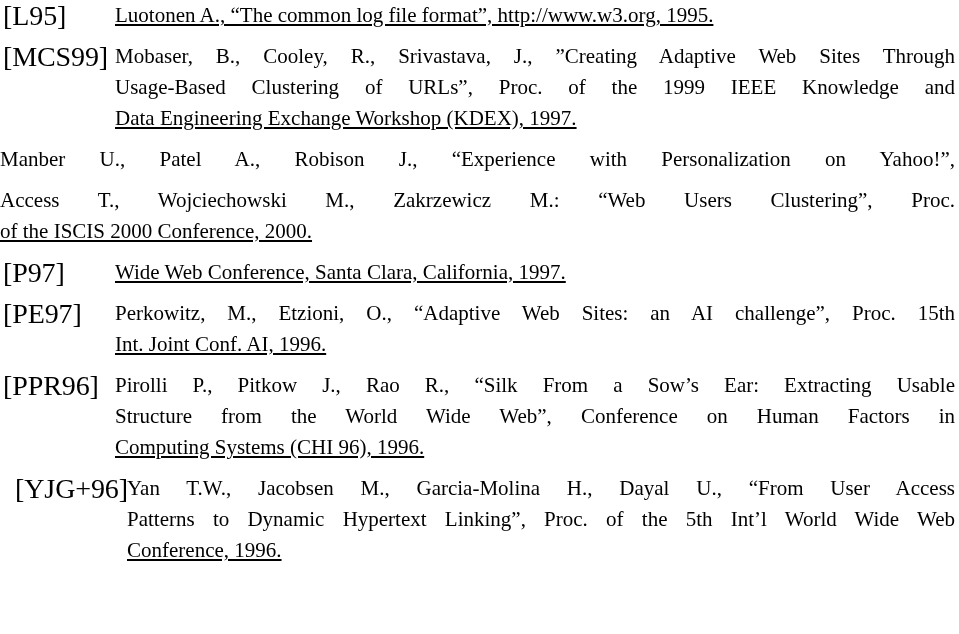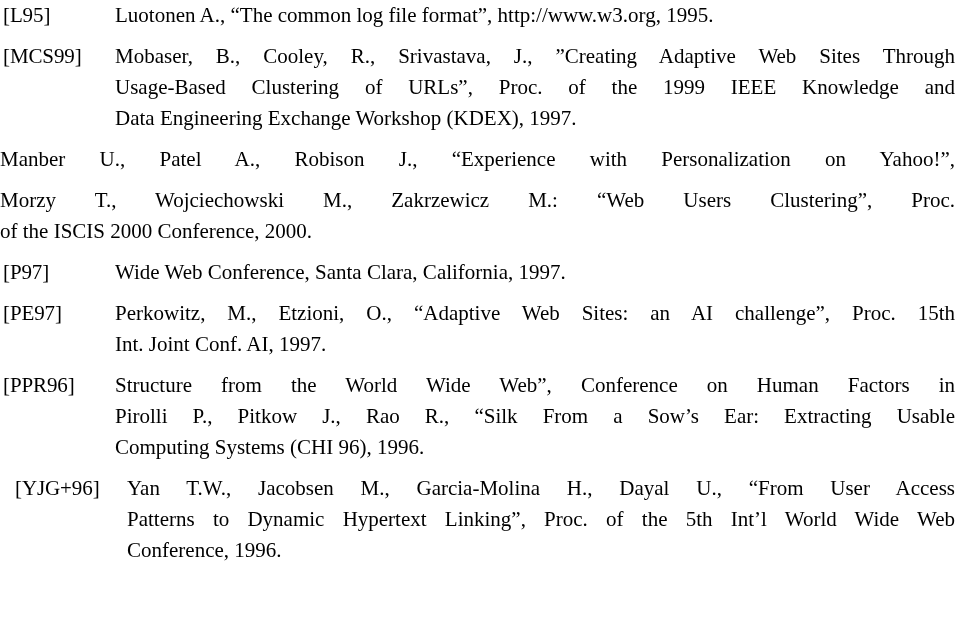--- a/index.html
+++ b/index.html
@@ -31,21 +31,21 @@
   .reference-entry:last-child {
     margin-bottom: 0;
     margin-left: 12px;
   }
 
   .ref-key {
     flex: 0 0 auto;
     width: 115px;
     padding-left: 3px;
     box-sizing: border-box;
-    font-size: 21px;
+    font-size: 28px;
     line-height: 31px;
     white-space: nowrap;
     letter-spacing: -0.1px;
   }
 
   .ref-body {
     flex: 1 1 auto;
     width: 838px;
     padding-right: 4px;
     box-sizing: border-box;
@@ -60,20 +60,21 @@
   .ref-body > .ref-line {
     display: block;
   }
   .ref-body > .ref-line.justify {
     text-align: justify;
     text-align-last: justify;
   }
   .ref-body > .ref-line.last {
     text-align: right;
     text-align-last: left;
+    text-decoration: underline;
   }
 </style>
 </head>
 <body>
 
 <div id="references-list">
     <div class="reference-entry">
       <div class="ref-key">[L95]</div>
       <div class="ref-body">
         <span class="ref-line last">Luotonen A., “The common log file format”, http://www.w3.org, 1995.</span>
@@ -87,42 +88,42 @@
         <span class="ref-line last">Data Engineering Exchange Workshop (KDEX), 1997.</span>
       </div>
     </div>
     <div class="reference-entry">
       <div class="ref-body">
         <span class="ref-line justify">Manber U., Patel A., Robison J., “Experience with Personalization on Yahoo!”,</span>
       </div>
     </div>
     <div class="reference-entry">
       <div class="ref-body">
-        <span class="ref-line justify">Morzy T., Wojciechowski M., Zakrzewicz M.: “Web Users Clustering”, Proc.</span>
+        <span class="ref-line justify">Access T., Wojciechowski M., Zakrzewicz M.: “Web Users Clustering”, Proc.</span>
         <span class="ref-line last">of the ISCIS 2000 Conference, 2000.</span>
       </div>
     </div>
     <div class="reference-entry">
       <div class="ref-key">[P97]</div>
       <div class="ref-body">
         <span class="ref-line last">Wide Web Conference, Santa Clara, California, 1997.</span>
       </div>
     </div>
     <div class="reference-entry">
       <div class="ref-key">[PE97]</div>
       <div class="ref-body">
         <span class="ref-line justify">Perkowitz, M., Etzioni, O., “Adaptive Web Sites: an AI challenge”, Proc. 15th</span>
-        <span class="ref-line last">Int. Joint Conf. AI, 1997.</span>
+        <span class="ref-line last">Int. Joint Conf. AI, 1996.</span>
       </div>
     </div>
     <div class="reference-entry">
       <div class="ref-key">[PPR96]</div>
       <div class="ref-body">
+        <span class="ref-line justify">Pirolli P., Pitkow J., Rao R., “Silk From a Sow’s Ear: Extracting Usable</span>
         <span class="ref-line justify">Structure from the World Wide Web”, Conference on Human Factors in</span>
-        <span class="ref-line justify">Pirolli P., Pitkow J., Rao R., “Silk From a Sow’s Ear: Extracting Usable</span>
         <span class="ref-line last">Computing Systems (CHI 96), 1996.</span>
       </div>
     </div>
     <div class="reference-entry">
       <div class="ref-key">[YJG+96]</div>
       <div class="ref-body">
         <span class="ref-line justify">Yan T.W., Jacobsen M., Garcia-Molina H., Dayal U., “From User Access</span>
         <span class="ref-line justify">Patterns to Dynamic Hypertext Linking”, Proc. of the 5th Int’l World Wide Web</span>
         <span class="ref-line last">Conference, 1996.</span>
       </div>

